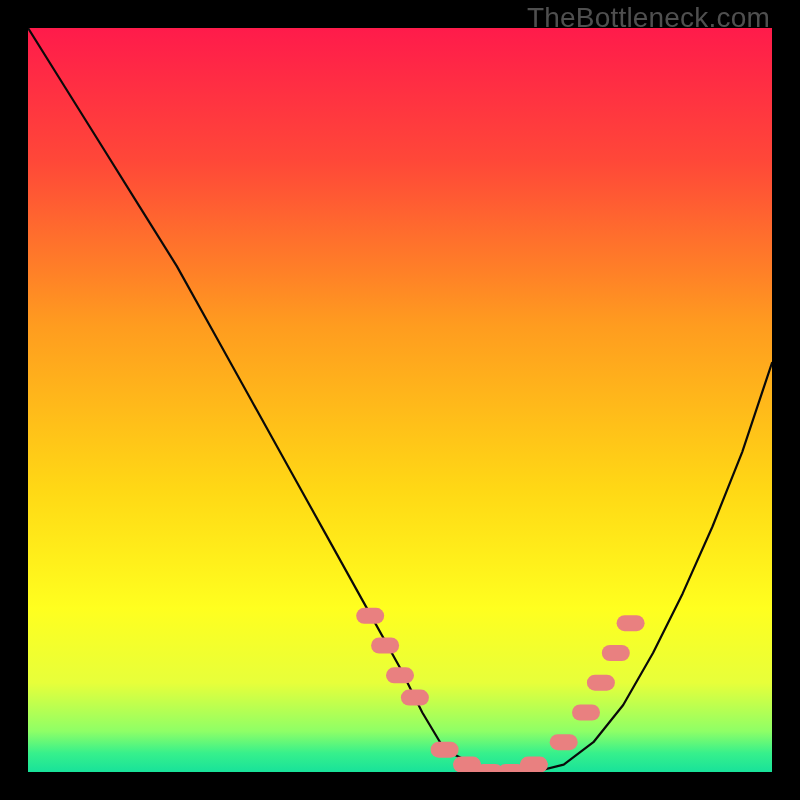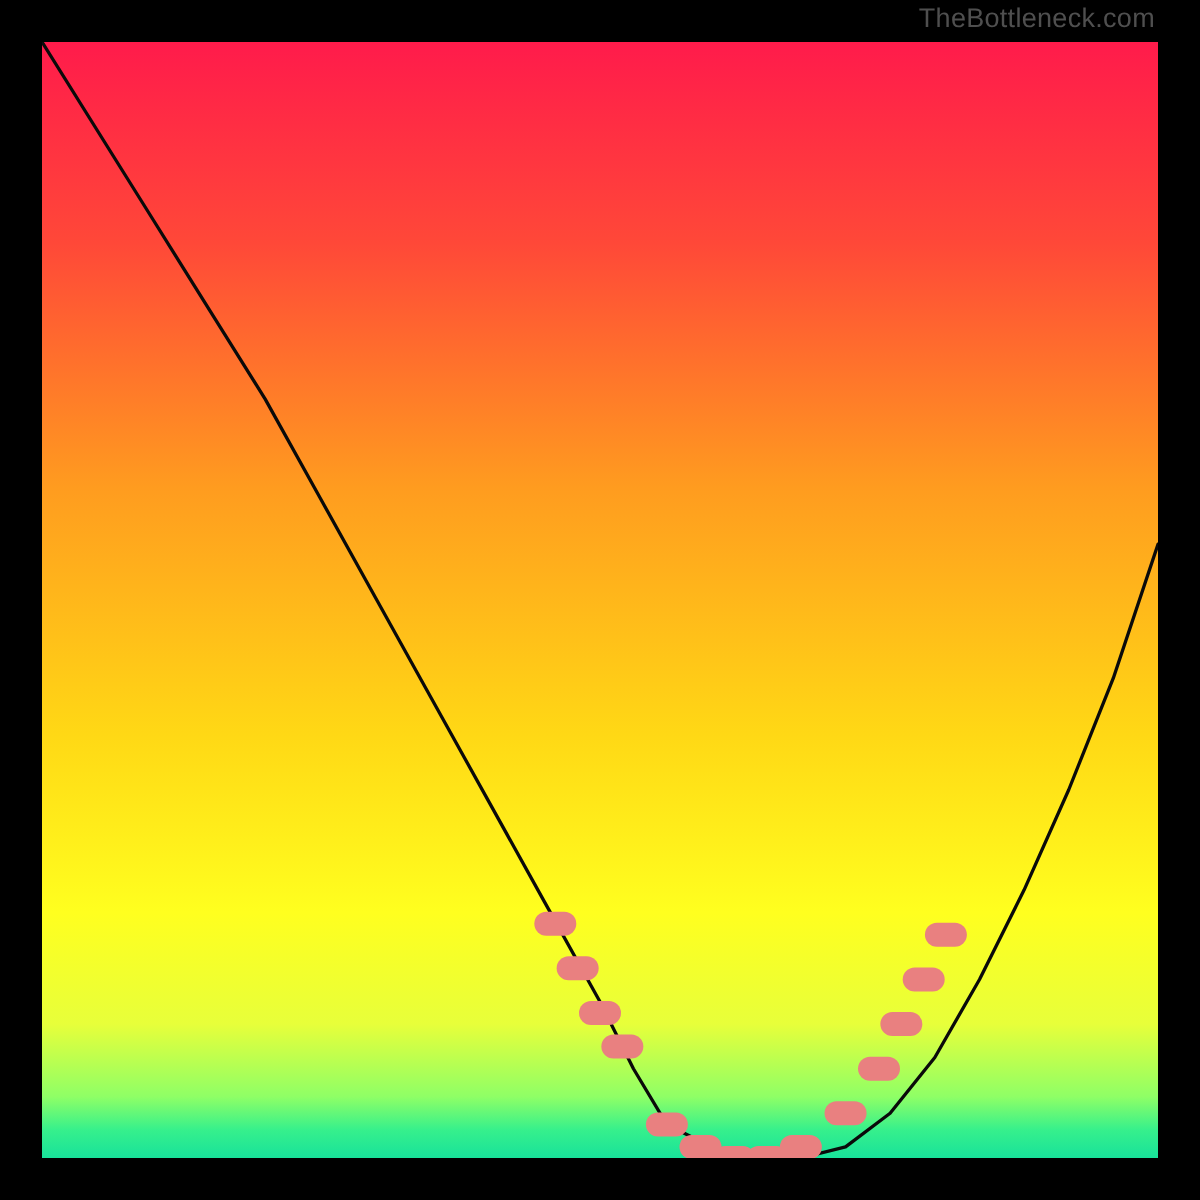--- a/index.html
+++ b/index.html
@@ -24,21 +24,21 @@
     left: 0;
     top: 0;
     width: 744px;
     height: 744px;
   }
   .watermark {
     position: absolute;
     top: 2px;
     right: 30px;
     color: #4f4f4f;
-    font-size: 18px;
+    font-size: 28px;
     font-weight: 500;
     letter-spacing: 0.2px;
     user-select: none;
   }
   svg { display: block; }
 </style>
 </head>
 <body>
 
 <div class="watermark">TheBottleneck.com</div>

